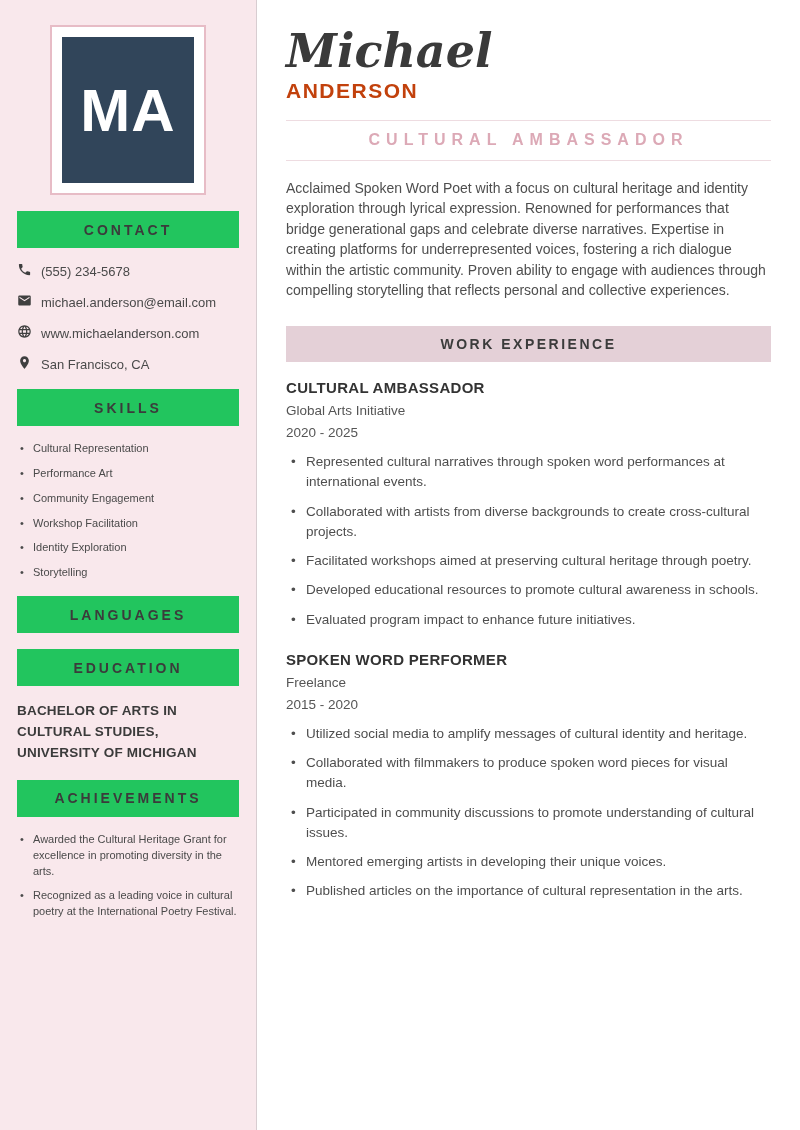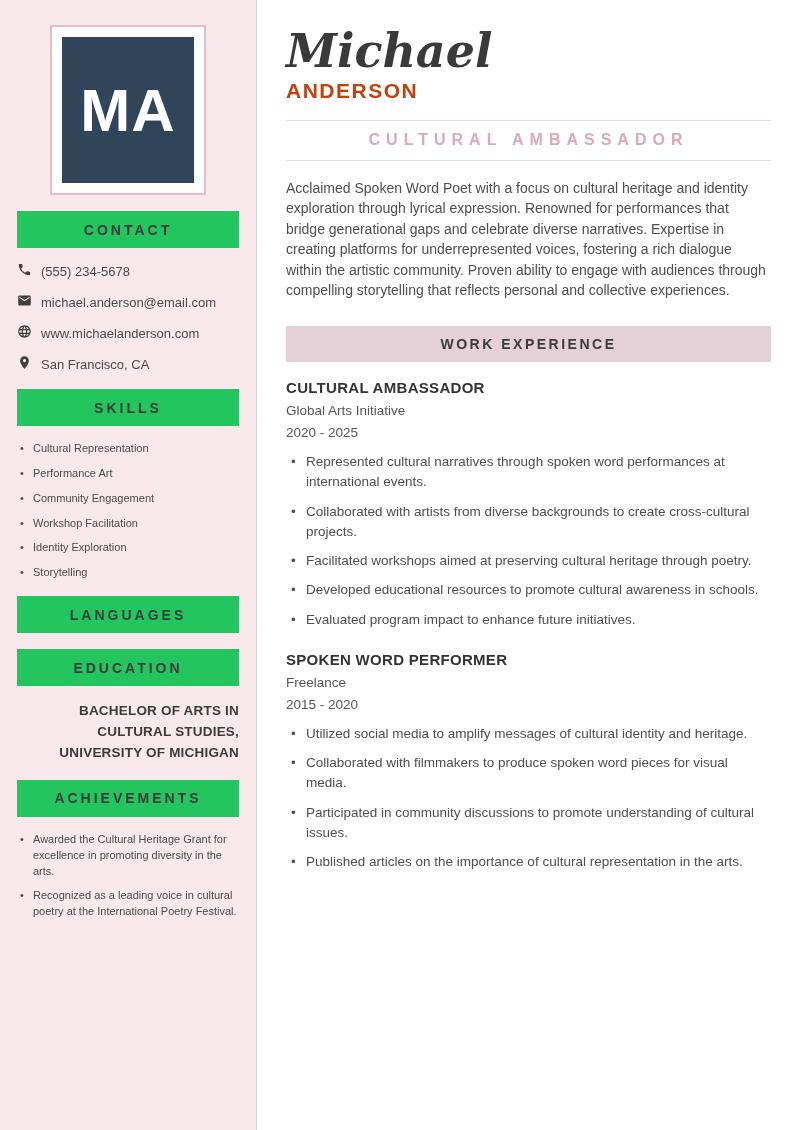--- a/index.html
+++ b/index.html
@@ -31,21 +31,21 @@
   }
   .contact-list { margin-top:14px; }
   .contact-row { display:flex; align-items:center; gap:9px; margin-bottom:13px;
     font-size:13px; color:#4a4a4a; }
   .contact-row svg { flex:0 0 auto; }
   .side-list { list-style:none; margin:15px 0 0 3px; }
   .side-list li { position:relative; padding-left:13px; margin-bottom:10px;
     font-size:11px; color:#4a4a4a; line-height:1.35; }
   .side-list li::before { content:"•"; position:absolute; left:0; top:0; color:#4a4a4a; }
   .edu-degree { margin-top:15px; font-size:13.5px; font-weight:700; color:#3b3b3b;
-    line-height:1.55; letter-spacing:0.2px;text-align:right; }
+    line-height:1.55; letter-spacing:0.2px; }
   .ach-list li { margin-bottom:8px; line-height:1.45; }
 
   
   .main { flex:1; padding:26px 29px 0 29px; }
   .first-name { font-family:"DejaVu Serif", serif; font-style:italic; font-weight:700;
     font-size:46px; line-height:1.1; color:#3a3a3a; }
   .last-name { font-size:21px; font-weight:800; letter-spacing:1.5px; color:#c2410c;
     margin-top:2px; }
   .rule { border:none; border-top:1px solid #eedce1; margin:0; }
   .rule-top { margin-top:17px; }
@@ -165,18 +165,19 @@
     </section>
 
     <section class="job">
       <div class="job-title">SPOKEN WORD PERFORMER</div>
       <div class="job-company">Freelance</div>
       <div class="job-dates">2015 - 2020</div>
       <ul class="job-bullets">
           <li>Utilized social media to amplify messages of cultural identity and heritage.</li>
           <li>Collaborated with filmmakers to produce spoken word pieces for visual media.</li>
           <li>Participated in community discussions to promote understanding of cultural issues.</li>
+          <li>Mentored emerging artists in developing their unique voices.</li>
           <li>Published articles on the importance of cultural representation in the arts.</li>
         </ul>
     </section>
 
   </main>
 </div>
 
 </body></html>

